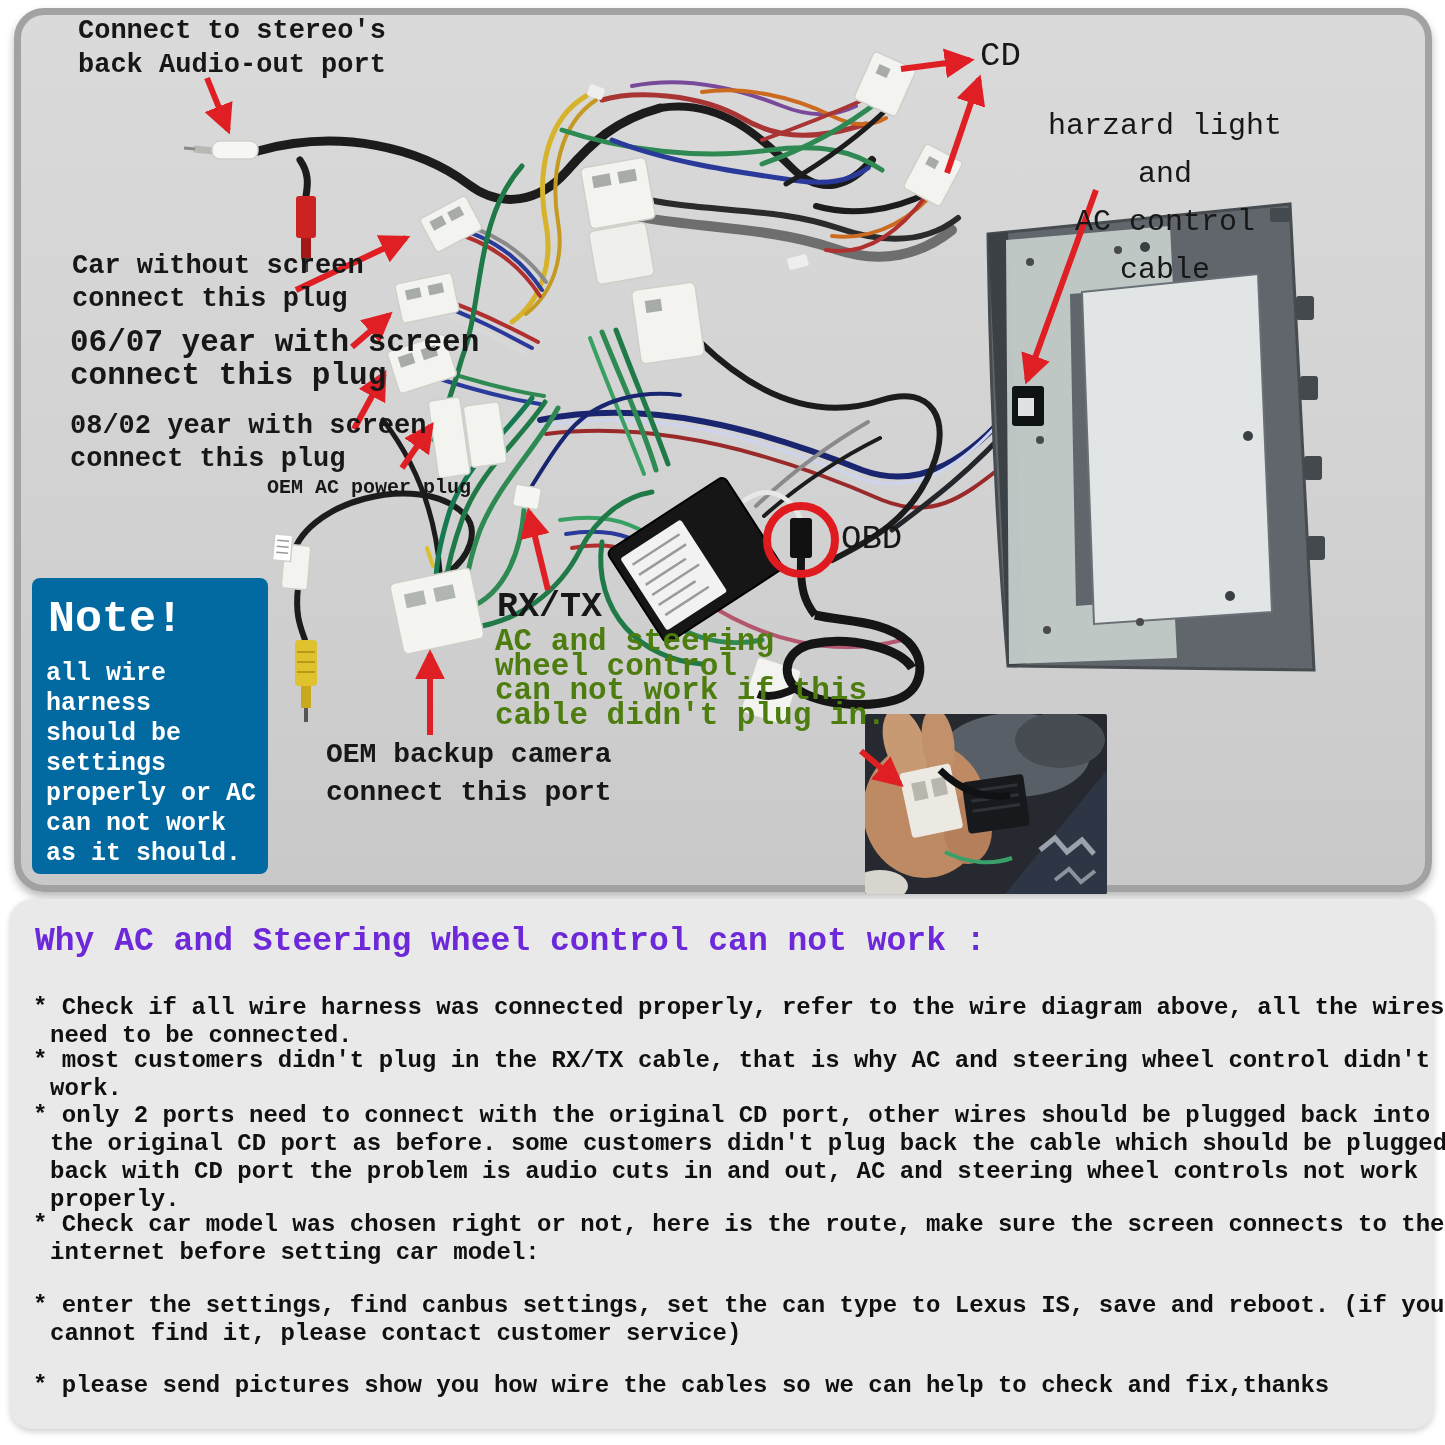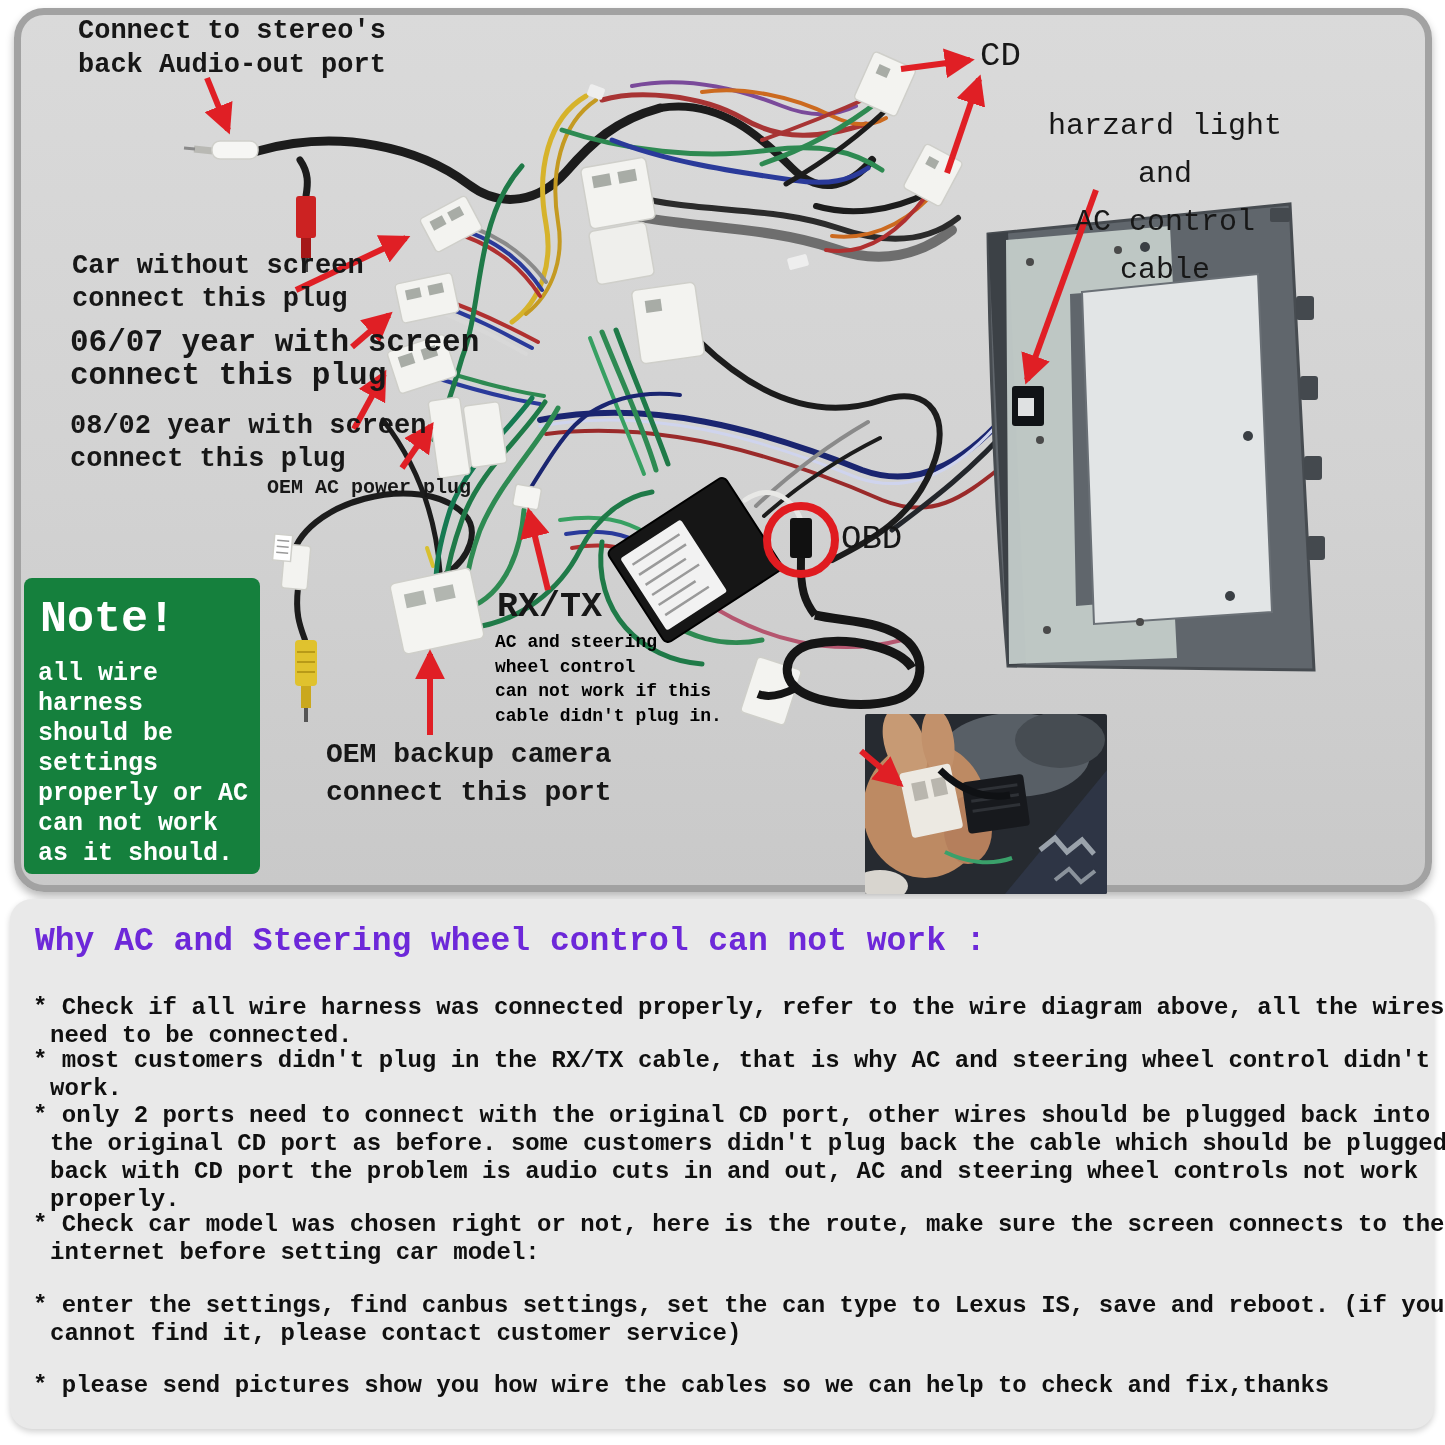--- a/index.html
+++ b/index.html
@@ -10,27 +10,27 @@
   .bottom-panel{position:absolute;left:10px;top:899px;width:1424px;height:530px;
     background:#e9e9e9;border-radius:22px;box-shadow:0 3px 6px rgba(0,0,0,.18);}
   svg.art{position:absolute;left:0;top:0;width:1445px;height:900px;pointer-events:none;}
   .lbl{position:absolute;white-space:pre-line;color:#171717;font-weight:600;line-height:1.22;}
   .lbl-audio{left:78px;top:14px;font-size:27px;line-height:34px;}
   .lbl-noscreen{left:72px;top:250px;font-size:27px;line-height:33px;}
   .lbl-0607{left:70px;top:326px;font-size:31px;line-height:33px;}
   .lbl-0809{left:70px;top:410px;font-size:27px;line-height:33px;}
   .lbl-oemac{left:247px;top:476px;font-size:20px;margin-left:20px;}
   .lbl-rxtx{left:497px;top:586px;font-size:35px;font-weight:600;}
-  .lbl-rxtx-warn{left:495px;top:630px;font-size:18px;line-height:24.5px;color:#000000;font-weight:700;}
+  .lbl-rxtx-warn{left:495px;top:630px;font-size:31px;line-height:24.5px;color:#4d7c0f;font-weight:700;}
   .lbl-backup{left:326px;top:736px;font-size:28px;line-height:38px;}
   .lbl-cd{left:980px;top:36px;font-size:34px;font-weight:500;}
   .lbl-hazard{left:1040px;top:102px;width:250px;font-size:30px;line-height:48px;font-weight:500;text-align:center;}
   .lbl-obd{left:841px;top:519px;font-size:34px;font-weight:500;}
   .lbl-obd-photo{left:1102px;top:758px;font-size:26px;line-height:33px;color:#e23a3e;font-weight:700;}
-  .note{position:absolute;left:24px;top:578px;width:236px;height:296px;background:#15803d;
+  .note{position:absolute;left:32px;top:578px;width:236px;height:296px;background:#0369a1;
     border-radius:8px;color:#ffffff;}
   .note-title{margin:16px 0 0 16px;font-size:45px;font-weight:700;}
   .note-body{margin:14px 0 0 14px;font-size:25px;line-height:30px;font-weight:600;white-space:pre-line;}
   .heading{position:absolute;left:35px;top:923px;font-size:33px;font-weight:700;color:#6d28d9;}
   .bullet{position:absolute;left:33px;width:1400px;font-size:24px;line-height:28px;font-weight:700;color:#101010;
     padding-left:17px;text-indent:-17px;}
   .b1{top:994px;}.b2{top:1047px;}.b3{top:1102px;}.b4{top:1211px;}.b5{top:1292px;}.b6{top:1372px;}
 </style>
 </head>
 <body>

